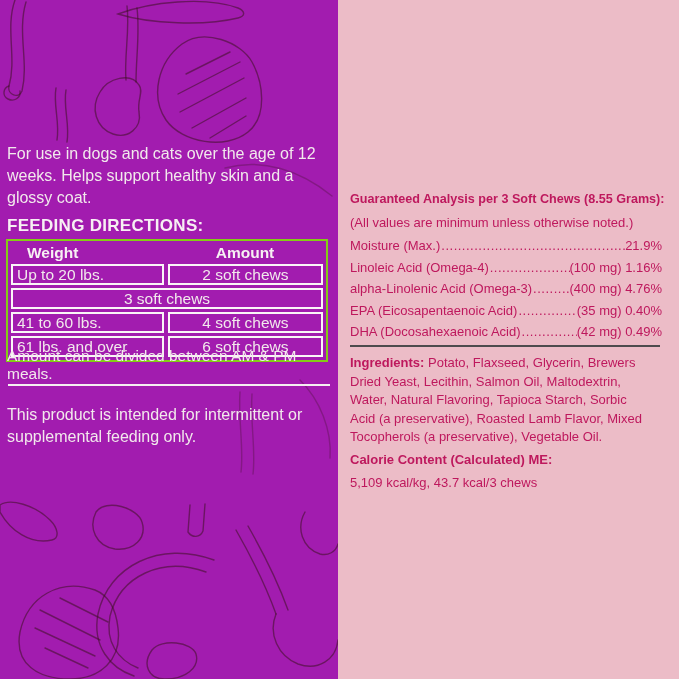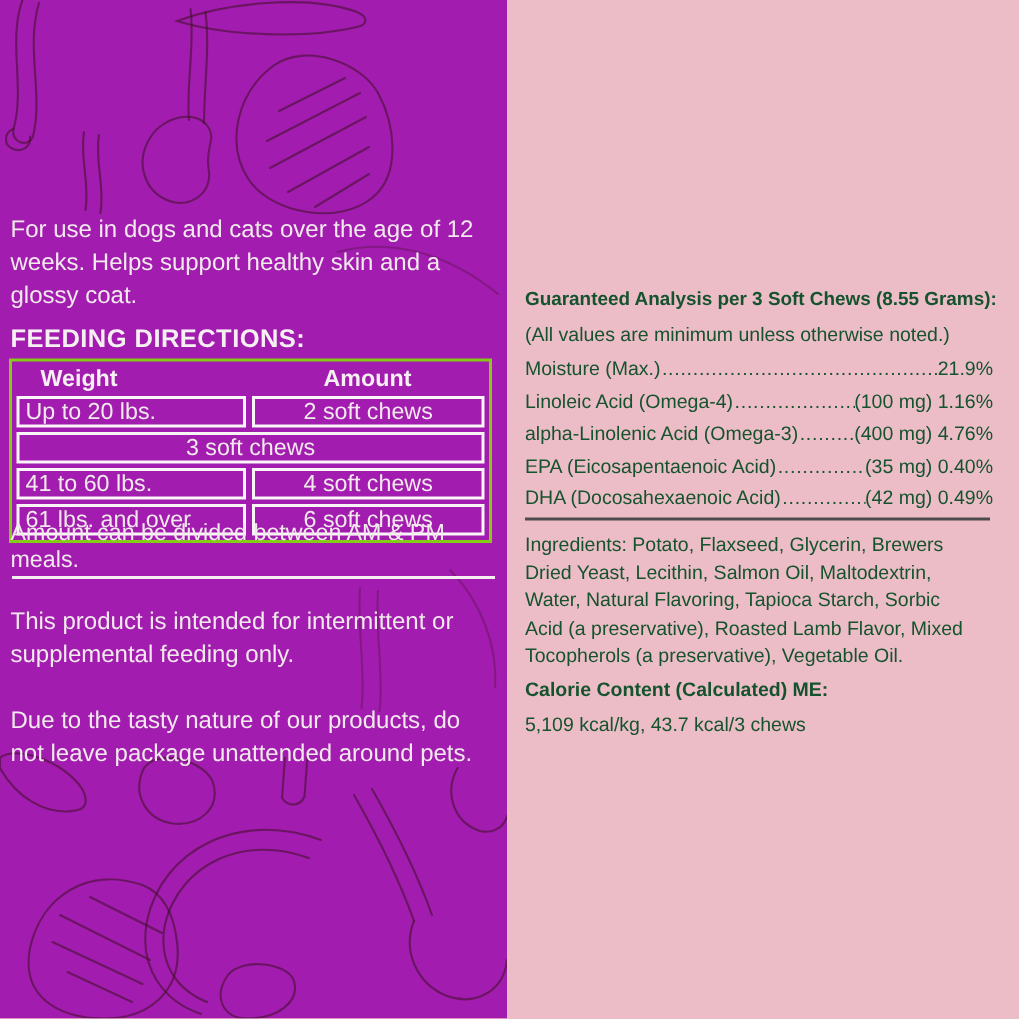--- a/index.html
+++ b/index.html
@@ -35,35 +35,35 @@
   .divider { position:absolute; left:8px; top:384px; width:322px; height:2px;
     background:#F5EEF1; }
 
   .para { position:absolute; left:7px; width:334px;
     font-size:16px; line-height:22px; white-space:pre-line; }
   .para1 { top:404px; }
   .para2 { top:470px; }
 
   .panel-right {
     position:absolute; left:338px; top:0; width:341px; height:679px;
-    background:#ECBCC7; color:#14532d; overflow:hidden;
+    background:#ECBCC7; color:#be185d; overflow:hidden;
   }
   .ga-heading { position:absolute; left:12px; top:192px;
     font-size:12.6px; font-weight:bold; white-space:nowrap; }
   .ga-sub { position:absolute; left:12px; top:215px; font-size:13px; white-space:nowrap; }
   .ga-rows { position:absolute; left:12px; top:238px; width:312px; }
   .ga-row { display:flex; align-items:baseline; height:21.6px; font-size:13px; }
   .ga-label { white-space:nowrap; }
   .ga-dots { flex:1; overflow:hidden; white-space:nowrap; letter-spacing:0.5px; padding:0 1px; }
   .ga-value { white-space:nowrap; }
   .ga-hr { position:absolute; left:12px; top:345px; width:310px; height:1.5px;
     background:#4E4B4E; }
   .ingredients { position:absolute; left:12px; top:354px; width:316px;
     font-size:13px; line-height:18.6px; white-space:pre-line; }
-  .ingredients b { font-weight:normal;text-align:right; }
+  .ingredients b { font-weight:bold;text-align:right; }
   .cal-label { position:absolute; left:12px; top:452px; font-size:13px; font-weight:bold; }
   .cal-value { position:absolute; left:12px; top:475px; font-size:13px; }
 </style>
 </head>
 <body>
 
 <div style="position:absolute; inset:0;">
 
   <div class="panel-left">
 
@@ -123,22 +123,20 @@
         <div class="fcell a">6 soft chews</div>
       </div>
     </div>
 
     <p class="note">Amount can be divided between AM &amp; PM meals.</p>
 
     <div class="divider"></div>
 
     <p class="para para1">This product is intended for intermittent or
 supplemental feeding only.</p>
-    <p class="para para2">Due to the tasty nature of our products, do
-not leave package unattended around pets.</p>
   </div>
 
   <div class="panel-right">
 
     <h3 class="ga-heading">Guaranteed Analysis per 3 Soft Chews (8.55 Grams):</h3>
     <p class="ga-sub">(All values are minimum unless otherwise noted.)</p>
 
     <div class="ga-rows">
       <div class="ga-row">
         <span class="ga-label">Moisture (Max.)</span>

